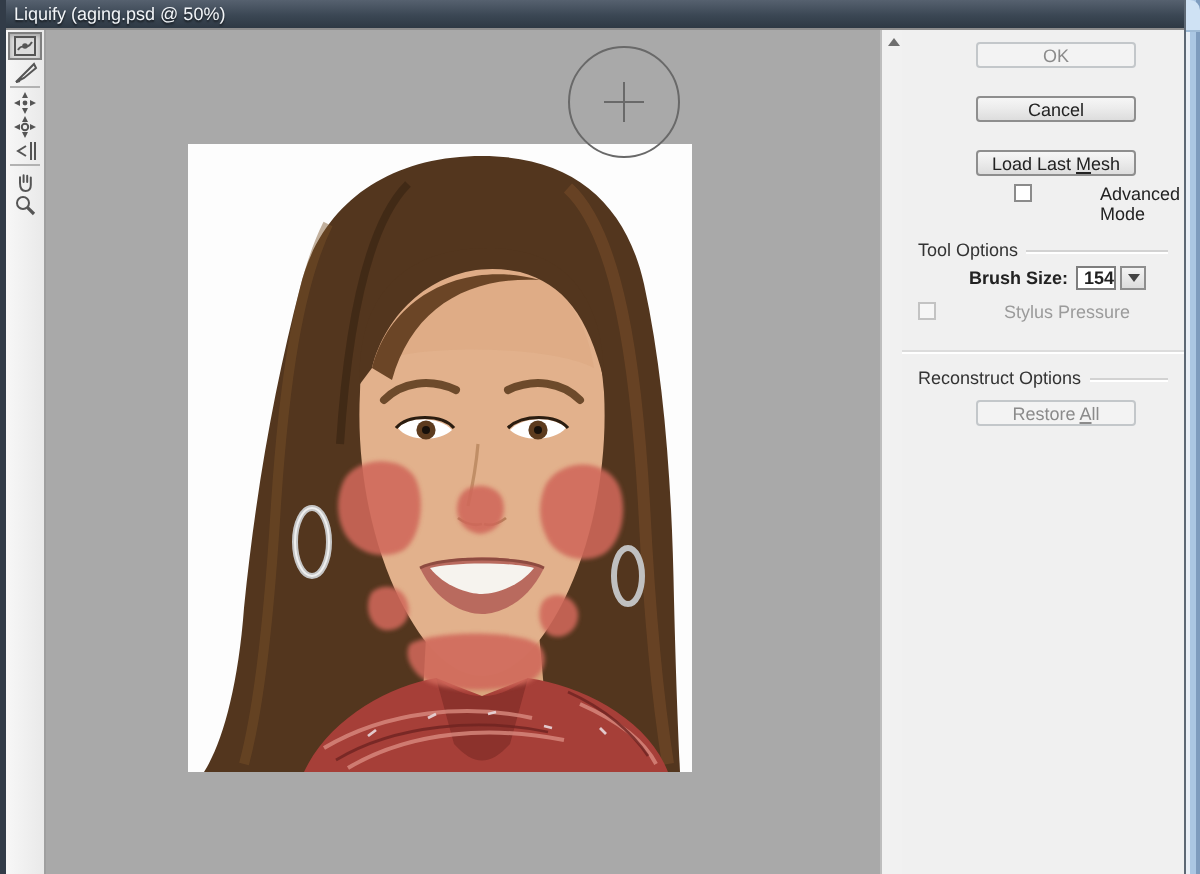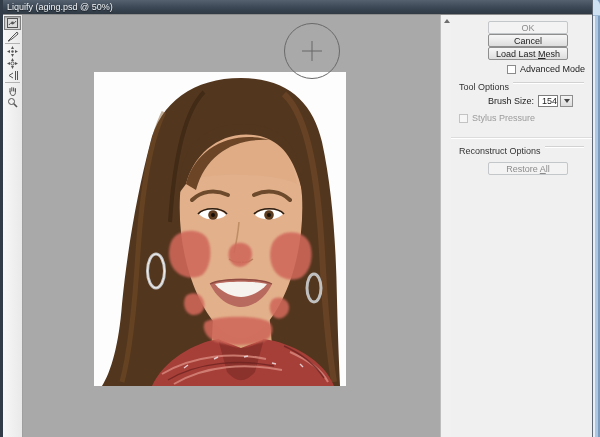--- a/index.html
+++ b/index.html
@@ -45,30 +45,30 @@
   .vscroll{position:absolute;left:437px;top:0;width:11px;bottom:0;background:#f1f1f1;
     border-left:1px solid #bdbdbd;}
   .vscroll .up-arrow{width:0;height:0;margin:4px auto 0;border-left:3px solid transparent;
     border-right:3px solid transparent;border-bottom:4px solid #6e6e6e;}
   
   .panel{position:absolute;left:448px;top:0;right:0;bottom:0;background:#f0f0f0;padding-top:6px;box-sizing:border-box;}
   .btn{display:block;width:80px;height:13px;margin:0 0 0 37px;line-height:12px;text-align:center;
     background:linear-gradient(#f6f6f6,#ececec 45%,#dddddd);
     border:1px solid #8e8e8e;border-radius:2px;box-sizing:border-box;color:#222;}
   .btn.disabled{background:#f3f3f3;border-color:#c3c7ca;color:#8b8b8b;}
-  .btn + .btn{margin-top:0;}
+  .btn + .btn{margin-top:14px;}
   .btn-load{margin-top:6px;}
   .mn{text-decoration:underline;}
-  .chk-row{display:flex;align-items:center;margin:4px 0 0 56px;}
+  .chk-row{display:flex;align-items:flex-start;margin:4px 0 0 56px;gap:30px;}
   .chk{width:9px;height:9px;background:#fff;border:1px solid #8b8b8b;box-sizing:border-box;margin-right:4px;flex:none;}
   .chk-row.disabled .chk{border-color:#c3c3c3;background:#f6f6f6;}
   .chk-row.disabled span{color:#9b9b9b;}
-  .group-header{display:flex;align-items:flex-start;margin:8px 8px 0 8px;color:#333;}
+  .group-header{display:flex;align-items:center;margin:8px 8px 0 8px;color:#333;}
   .group-header::after{content:"";flex:1;height:1px;background:#d2d2d2;margin-left:4px;box-shadow:0 1px 0 #fff;}
-  .opt-row{display:flex;align-items:center;justify-content:flex-end;margin:3px 19px 0 0;}
+  .opt-row{display:flex;align-items:center;justify-content:flex-end;margin:3px 19px 0 0;font-weight:bold;}
   .opt-row .lbl{margin-right:4px;}
   .combo-field{width:20px;height:12px;background:#fff;border:1px solid #7e7e7e;box-sizing:border-box;
     line-height:10px;padding-left:3px;}
   .combo-dd{width:13px;height:12px;margin-left:2px;background:linear-gradient(#f4f4f4,#dcdcdc);
     border:1px solid #8e8e8e;box-sizing:border-box;display:flex;align-items:center;justify-content:center;}
   .combo-dd i{width:0;height:0;border-left:3px solid transparent;border-right:3px solid transparent;
     border-top:4px solid #444;}
   .stylus-row{margin:6px 0 14px 8px;}
   .hsep{height:1px;background:#dcdcdc;box-shadow:0 1px 0 #fff;margin:8px 0 0 0;}
   .restore{margin-top:6px;}

